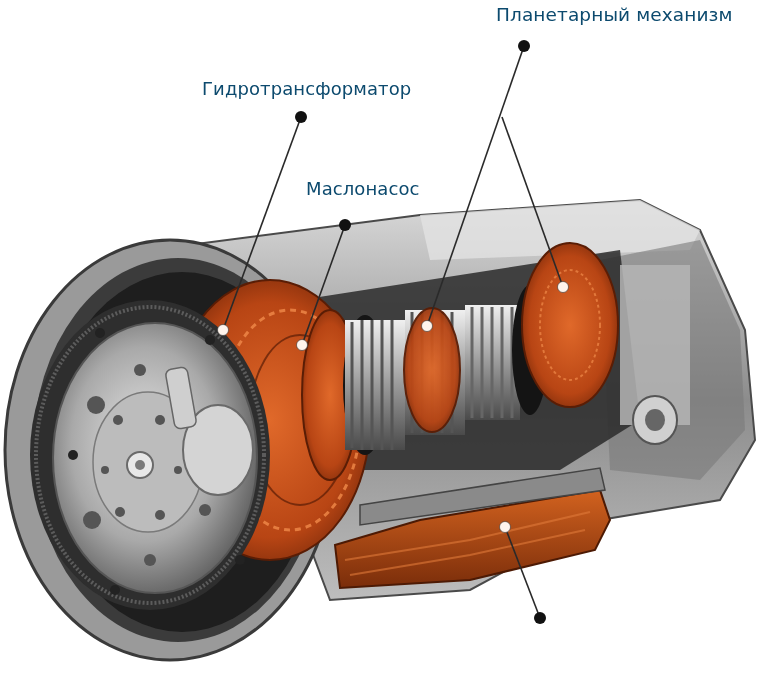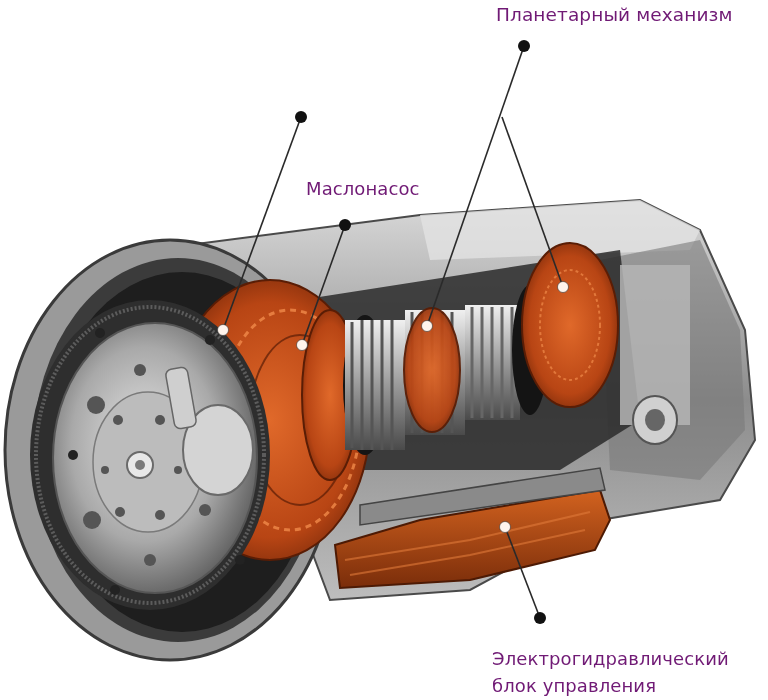--- a/index.html
+++ b/index.html
@@ -1,19 +1,19 @@
 <!DOCTYPE html>
 <html><head>
 <meta charset="utf-8">
 <style>
   html, body { margin: 0; padding: 0; background: #ffffff; }
   body { width: 768px; height: 700px; position: relative; overflow: hidden; font-family: "DejaVu Sans", sans-serif; }
   .stage { position: absolute; left: 0; top: 0; width: 768px; height: 700px; }
   svg.art { position: absolute; left: 0; top: 0; }
-  .label { position: absolute; color: #701a75; font-size: 18px; letter-spacing: 0.1px; line-height: 22px; white-space: nowrap; }
+  .label { position: absolute; color: #0c4a6e; font-size: 18px; letter-spacing: 0.1px; line-height: 22px; white-space: nowrap; }
   #lbl-planet { left: 496px; top: 4px; font-size: 18.5px; }
   #lbl-gidro  { left: 202px; top: 78px; font-size: 18px; }
   #lbl-maslo  { left: 306px; top: 178px; font-size: 18px; text-align: right; }
   #lbl-ecu    { left: 492px; top: 645px; font-size: 18px; line-height: 27px; }
 </style>
 </head>
 <body>
 
 <div class="stage">
 
@@ -167,18 +167,15 @@
     <g fill="#fff4ec" stroke="#333" stroke-width="0.6">
       <circle cx="223" cy="330" r="5.5"></circle>
       <circle cx="302" cy="345" r="5.5"></circle>
       <circle cx="427" cy="326" r="5.5"></circle>
       <circle cx="563" cy="287" r="5.5"></circle>
       <circle cx="505" cy="527" r="5.5"></circle>
     </g>
   </svg>
 
   <div id="lbl-planet" class="label">Планетарный механизм</div>
+  <div id="lbl-gidro" class="label">Гидротрансформатор</div>
   <div id="lbl-maslo" class="label">Маслонасос</div>
-  <div id="lbl-ecu" class="label">
-    <div>Электрогидравлический</div>
-    <div>блок управления</div>
-  </div>
 </div>
 
 </body></html>

